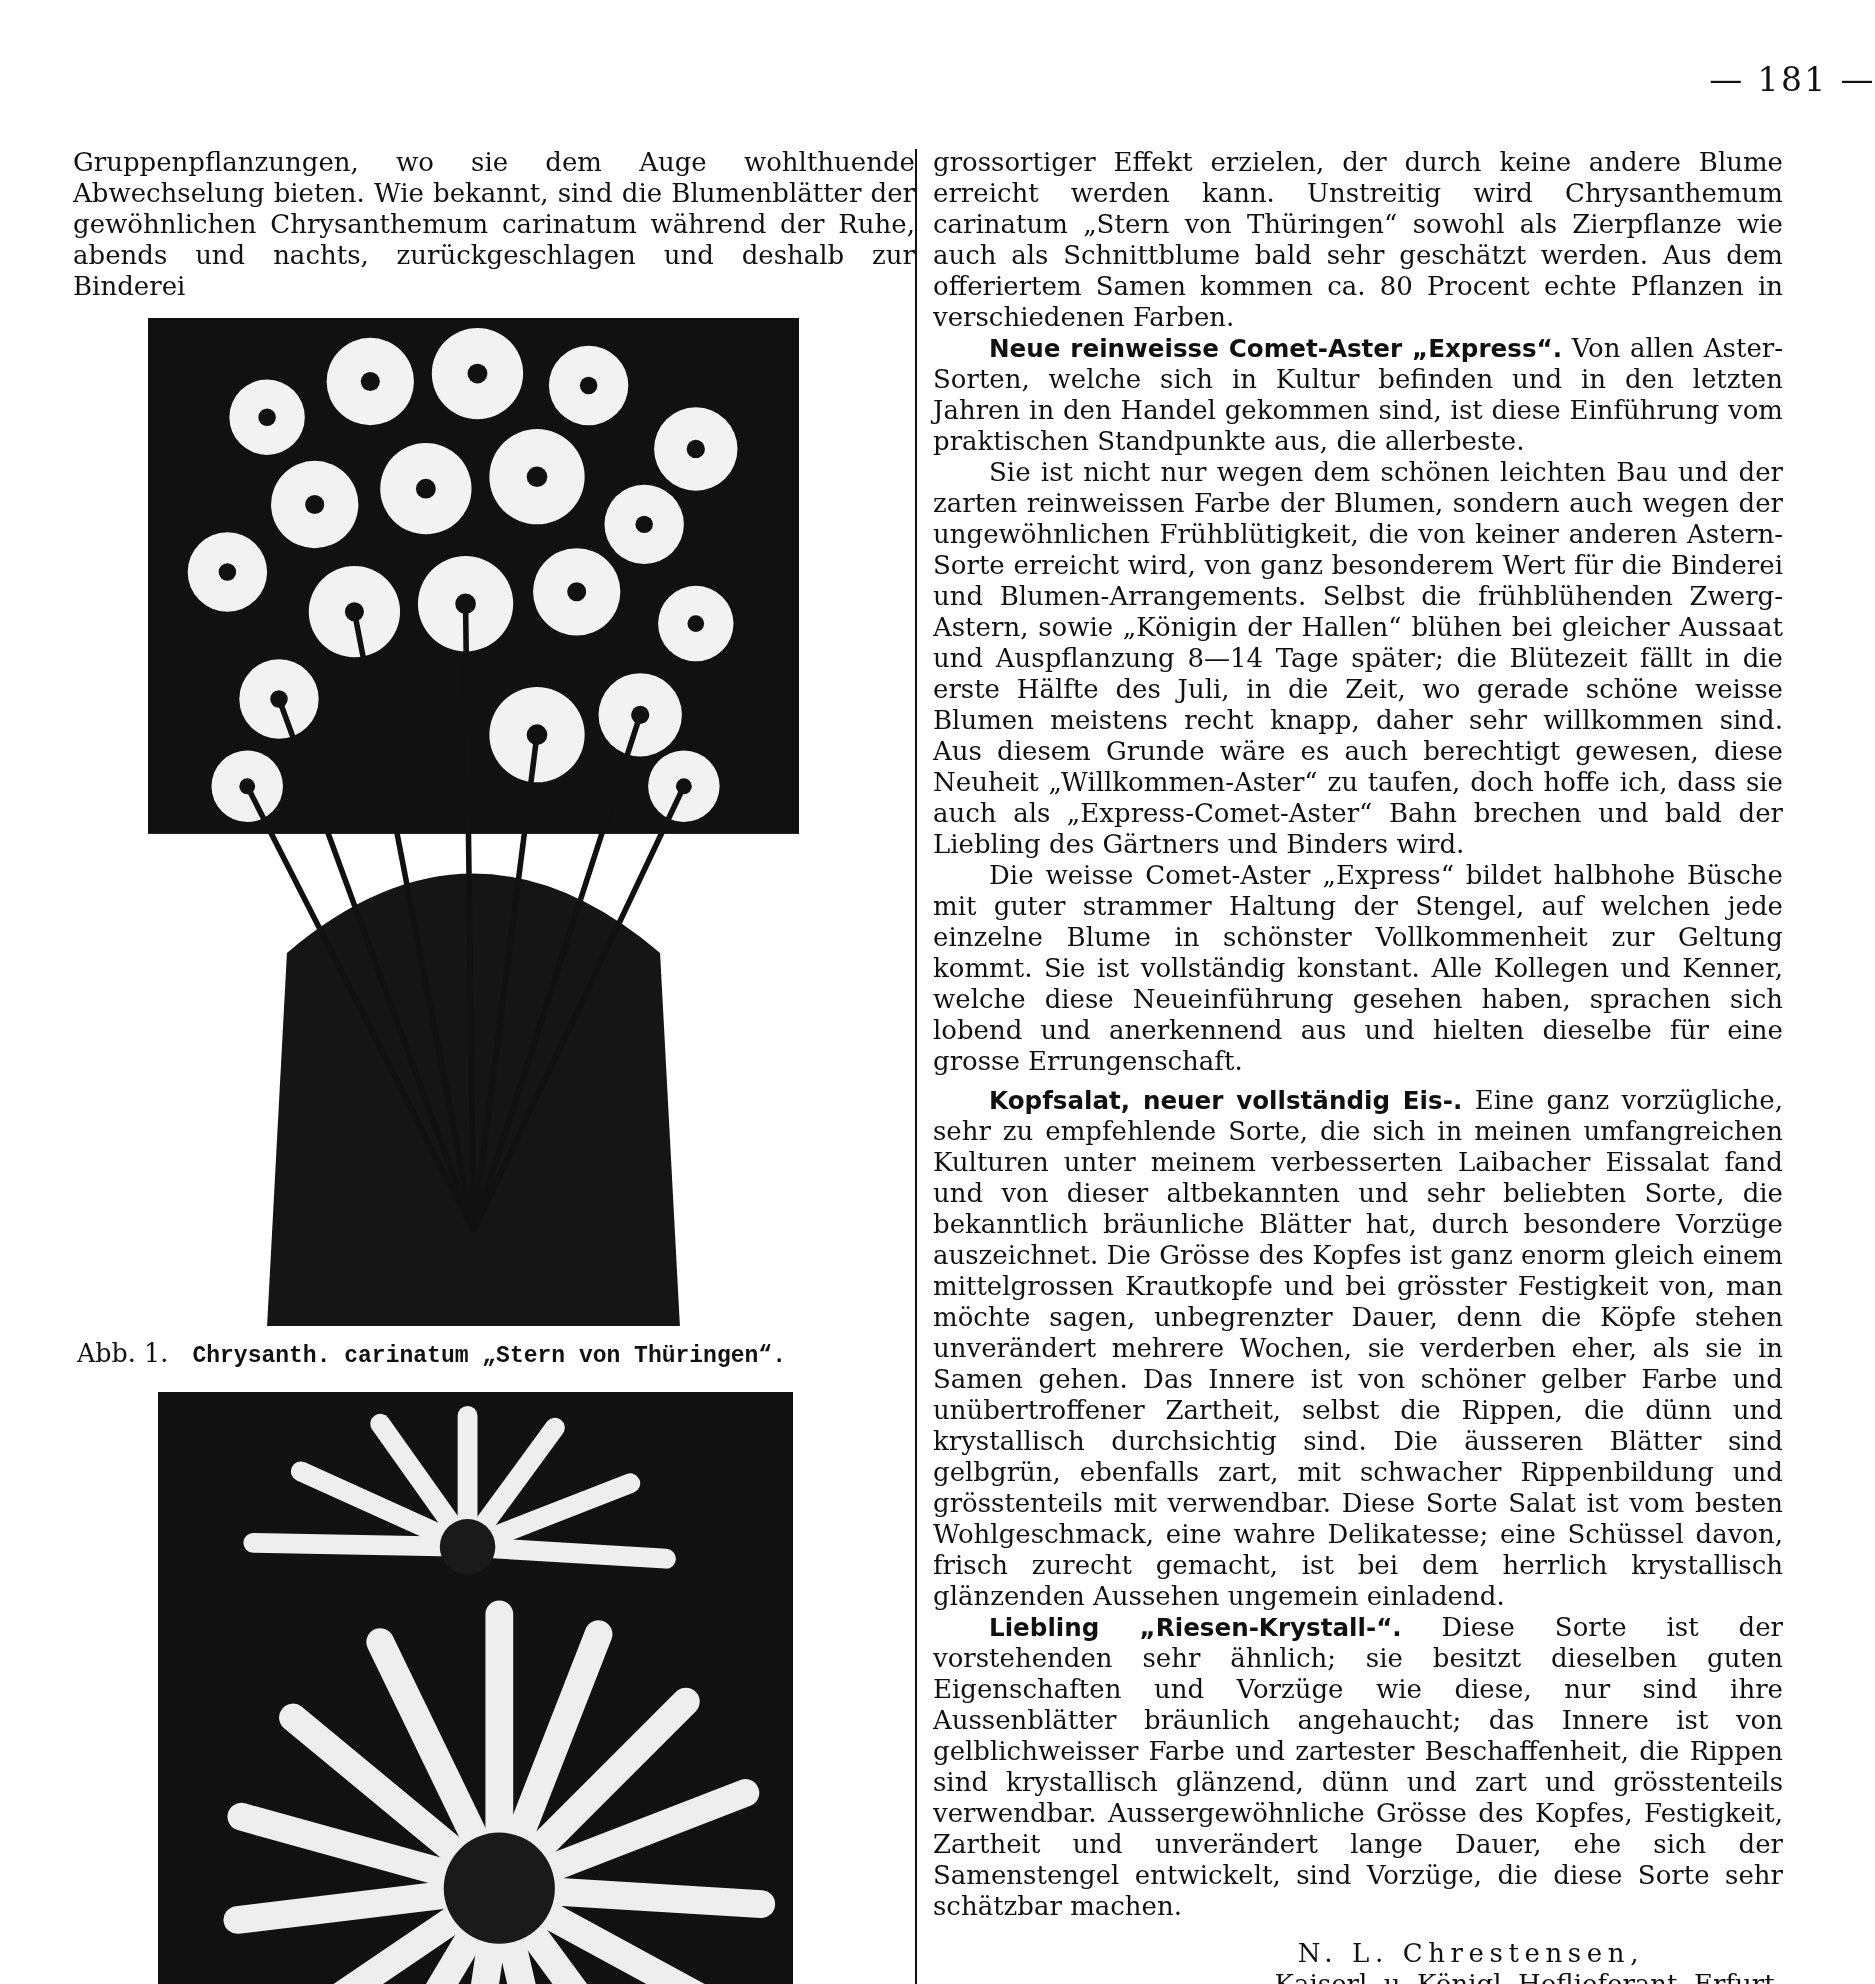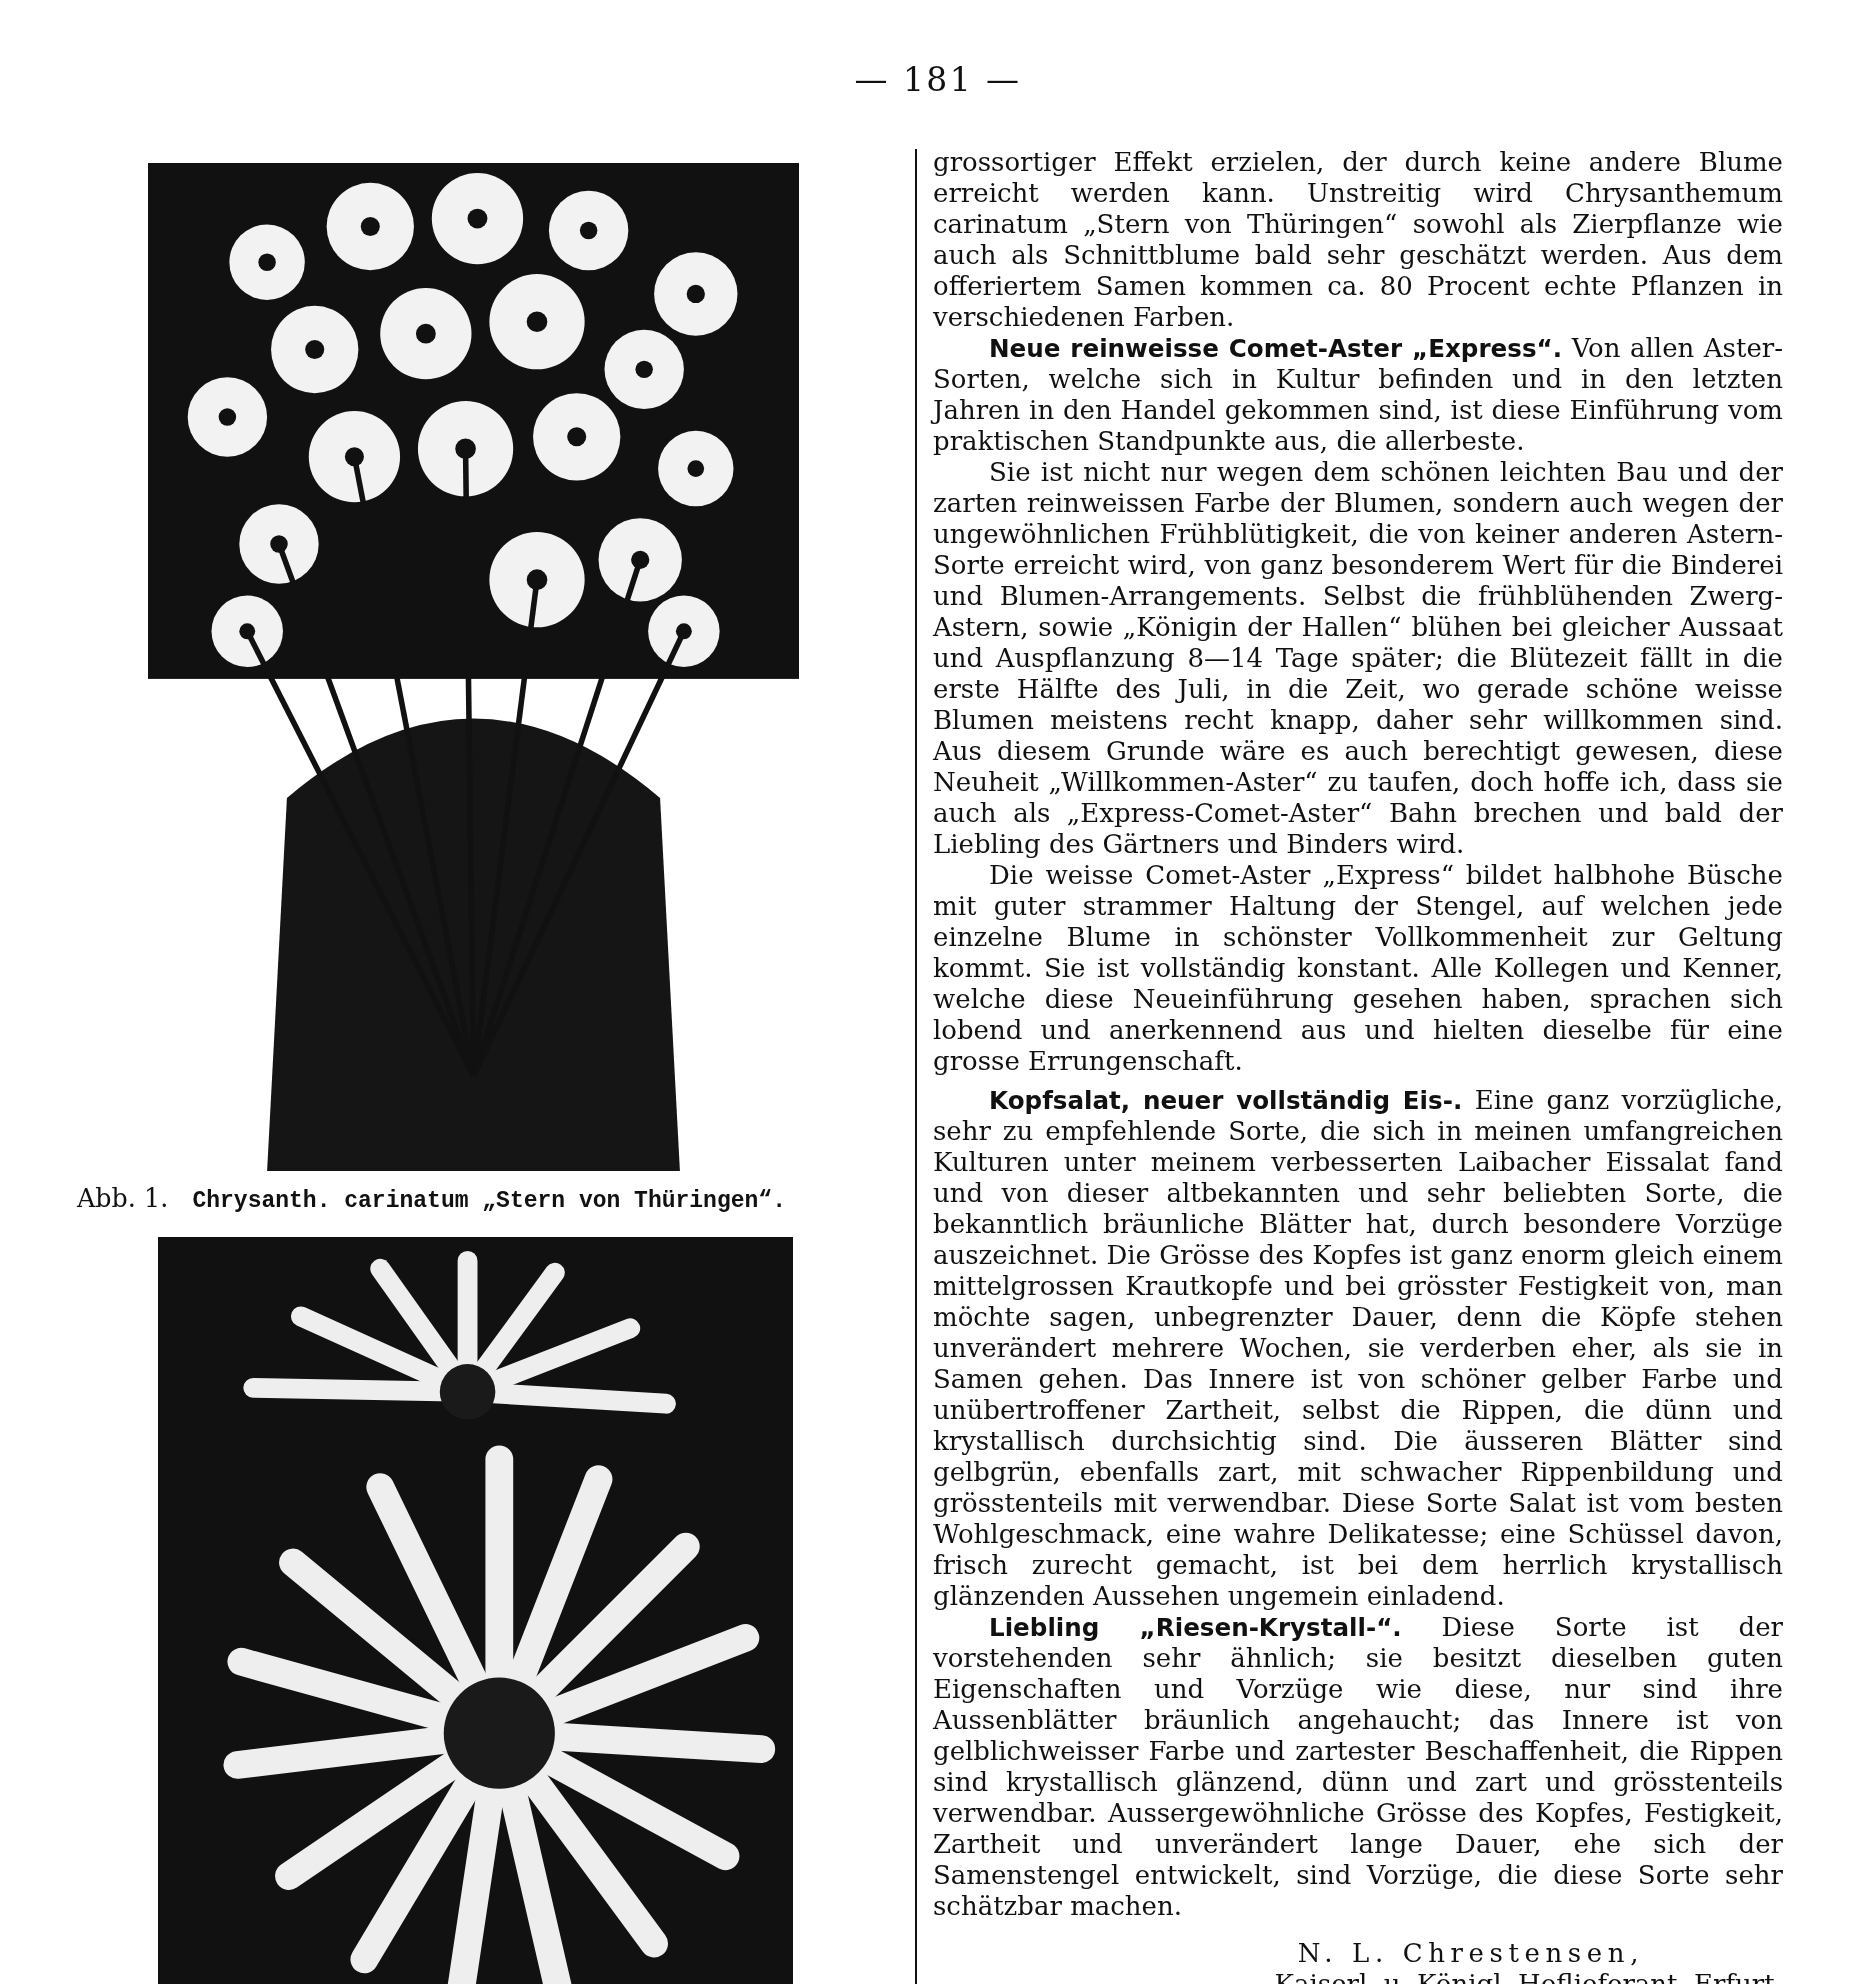--- a/index.html
+++ b/index.html
@@ -2,21 +2,21 @@
 <html style="font-size:6.4px"><head>
 <meta charset="utf-8">
 <style>
   html, body { margin: 0; padding: 0; background: #ffffff; }
   body {
     width: 1876px; height: 2673px; position: relative; overflow: hidden;
     font-family: "DejaVu Serif", "Liberation Serif", serif;
     color: #111111;
   }
   .page-number {
-    position: absolute; top: 60px; left: 0; width: 1876px; text-align: center;
+    position: absolute; top: 60px; left: 0; width: 1876px; text-align: right;
     font-size: 33px; letter-spacing: 2.4px;
   }
   .col {
     position: absolute; top: 147px;
     font-size: 26px; line-height: 31px; text-align: justify;
   }
   .col-left { left: 73px; width: 842px; }
   .col-right { left: 917px; width: 850px; padding-left: 16px; }
   .divider {
     position: absolute; left: 915px; top: 149px; width: 2px; height: 2485px;
@@ -39,20 +39,21 @@
   .sig-name { letter-spacing: 5.6px; padding-right: 139px; margin-top: 16px; }
 </style>
 </head>
 <body>
 
 <div class="page-number">— 181 —</div>
 
 <div class="divider"></div>
 
 <div class="col col-left">
+  <p>Gruppenpflanzungen, wo sie dem Auge wohlthuende Abwechselung bieten. Wie bekannt, sind die Blumenblätter der gewöhnlichen Chrysanthemum carinatum während der Ruhe, abends und nachts, zurückgeschlagen und deshalb zur Binderei</p>
 
   <div class="figure fig fig1">
     <svg viewBox="0 0 1640 2540" preserveAspectRatio="none">
       <rect width="1640" height="2540" fill="#ffffff"></rect>
       <rect x="0" y="0" width="1640" height="1300" fill="#111"></rect>
       <path d="M300 2540 L350 1600 Q820 1200 1290 1600 L1340 2540 Z" fill="#151515"></path>
       <g fill="#f2f2f2" id="flowers">
         <circle cx="300" cy="250" r="95"></circle>
           <circle cx="560" cy="160" r="110"></circle>
           <circle cx="830" cy="140" r="115"></circle>

